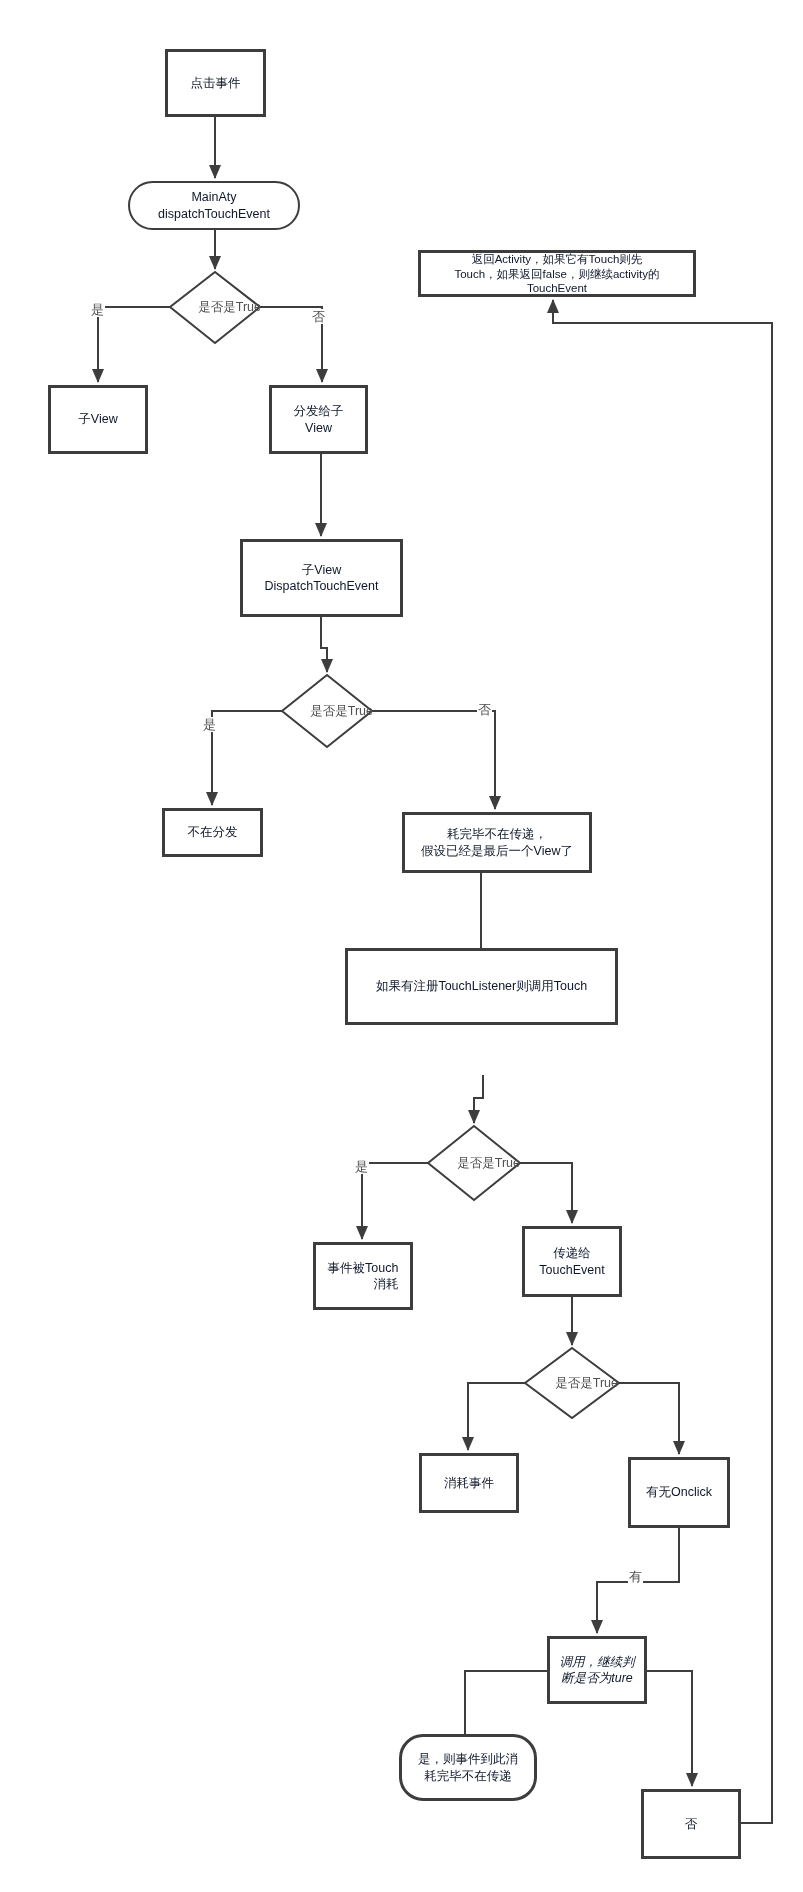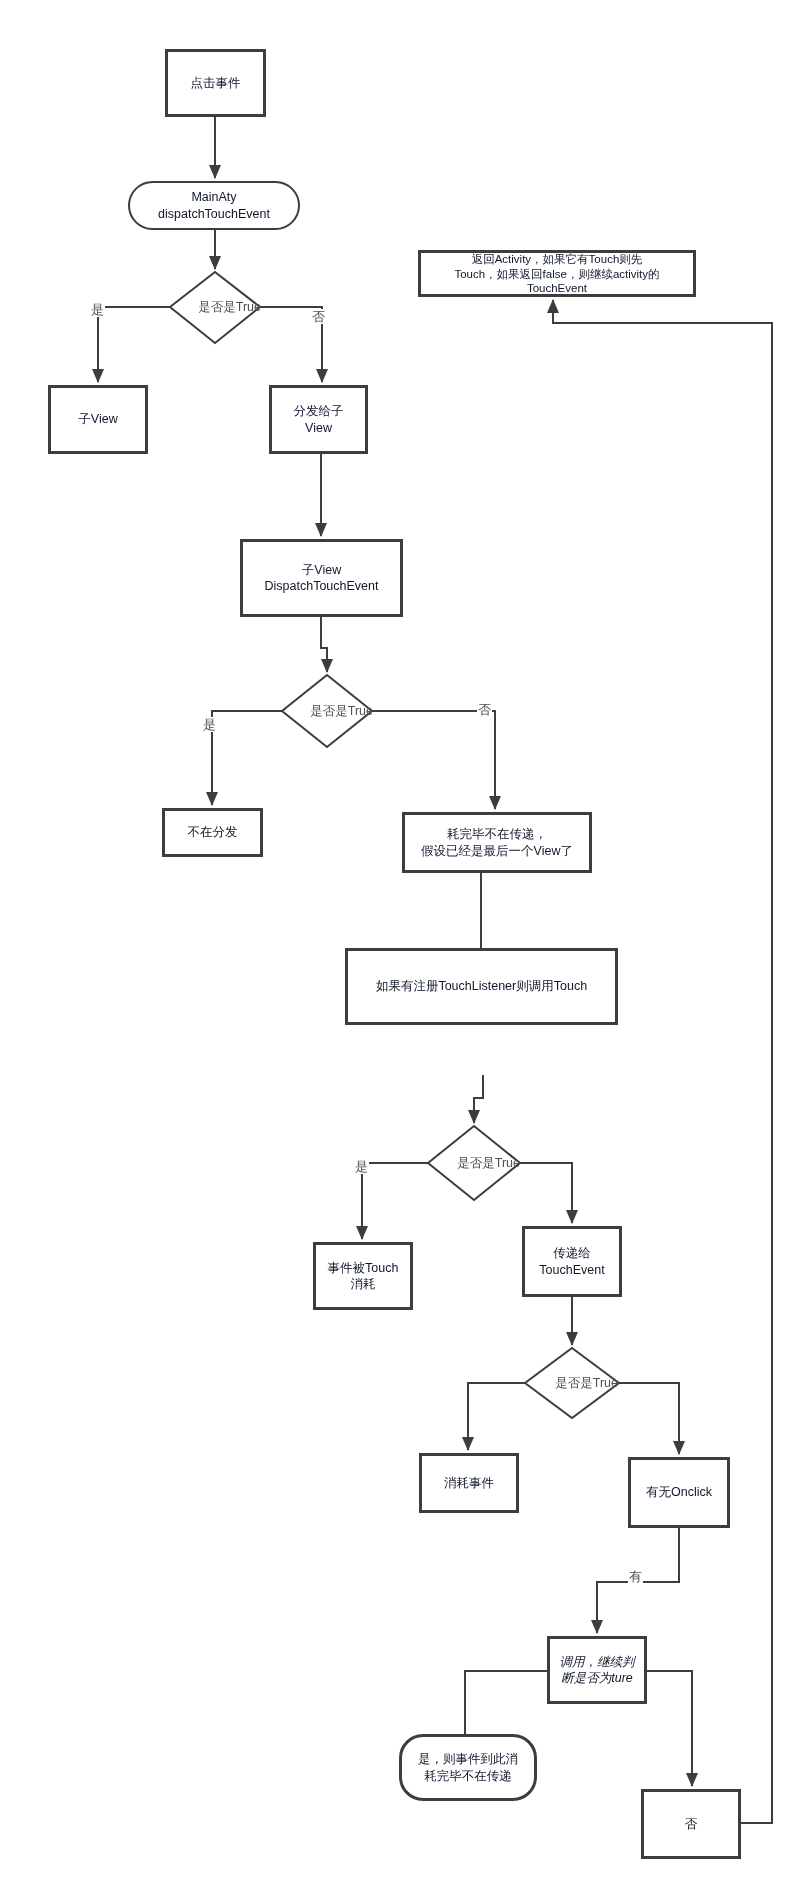--- a/index.html
+++ b/index.html
@@ -92,21 +92,21 @@
 
   <div class="node" style="left:402px;top:812px;width:190px;height:61px;">
     <span>耗完毕不在传递，
 假设已经是最后一个View了</span>
   </div>
 
   <div class="node" style="left:345px;top:948px;width:273px;height:77px;">
     <span>如果有注册TouchListener则调用Touch</span>
   </div>
 
-  <div class="node" style="left:313px;top:1242px;width:100px;height:68px;">
+  <div class="node" style="left:313px;top:1242px;width:100px;height:68px;text-align:right;">
     <span>事件被Touch
 消耗</span>
   </div>
 
   <div class="node" style="left:522px;top:1226px;width:100px;height:71px;">
     <span>传递给
 TouchEvent</span>
   </div>
 
   <div class="node" style="left:419px;top:1453px;width:100px;height:60px;">

